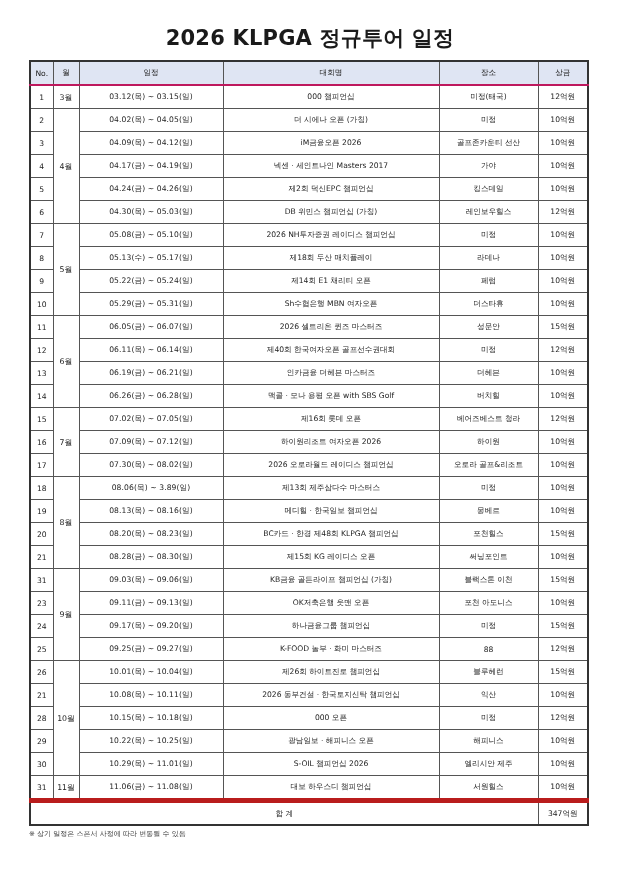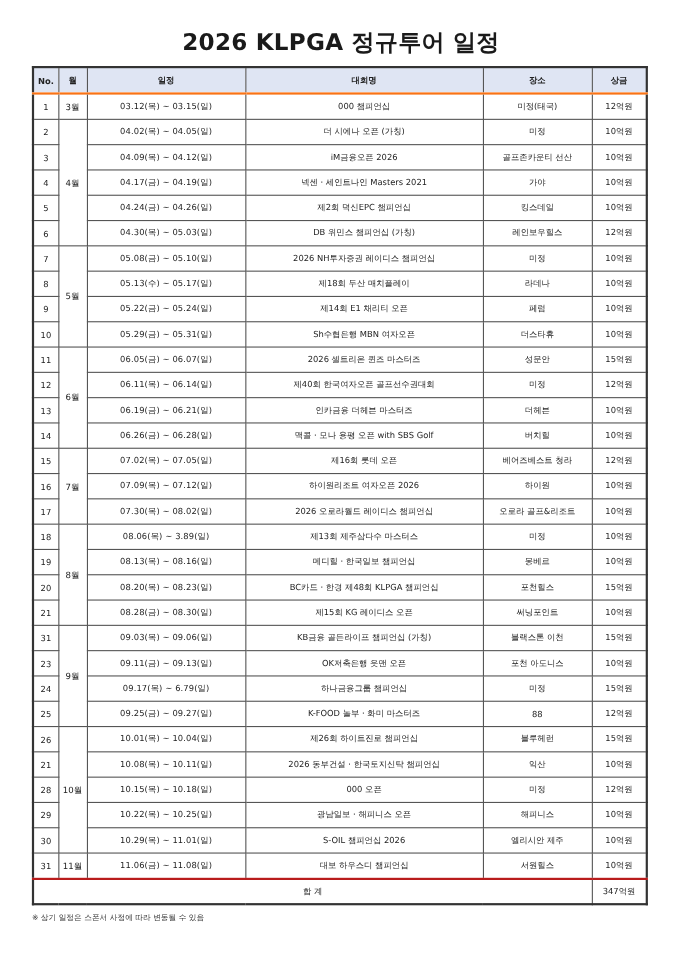--- a/index.html
+++ b/index.html
@@ -1,24 +1,24 @@
 <!DOCTYPE html>
 <html><head>
 <meta charset="utf-8">
 <style>
   html, body { margin:0; padding:0; background:#ffffff; }
   body { width:620px; height:877px; position:relative; font-family:"DejaVu Sans", sans-serif; color:#222; overflow:hidden; }
   .title { position:absolute; top:24px; left:0; width:620px; text-align:center; font-size:21px; font-weight:bold; color:#1a1a1a; letter-spacing:0.2px; }
   table.sched { position:absolute; top:60px; left:29px; width:558px; border-collapse:collapse; table-layout:fixed; border:2px solid #333; }
   table.sched th, table.sched td { border:1px solid #555; text-align:center; font-size:7.6px; height:22px; padding:0; white-space:nowrap; overflow:hidden; }
-  table.sched thead th { background:#dfe5f3; font-weight:bold; height:22px; color:#222; border-bottom:2px solid #f97316; }
+  table.sched thead th { background:#dfe5f3; font-weight:normal; height:22px; color:#222; border-bottom:2px solid #be185d; }
   table.sched td.no { font-size:7.6px; }
   table.sched td.month { font-size:7.8px; }
   table.sched td.date { letter-spacing:0.1px;margin-top:48px; }
-  table.sched tr.total td { border-top:2px solid #b91c1c; height:21px; }
+  table.sched tr.total td { border-top:5px solid #b91c1c; height:21px; }
   .note { position:absolute; top:829px; left:29px; font-size:7px; color:#333;text-align:right; }
 </style>
 </head>
 <body>
 
 <div class="title">2026 KLPGA 정규투어 일정</div>
 
 <table class="sched">
   <colgroup>
     <col style="width:23px">
@@ -58,21 +58,21 @@
       <tr>
         <td class="no">3</td>
         <td class="date">04.09(목) ~ 04.12(일)</td>
         <td class="name">iM금융오픈 2026</td>
         <td class="venue">골프존카운티 선산</td>
         <td class="prize">10억원</td>
       </tr>
       <tr>
         <td class="no">4</td>
         <td class="date">04.17(금) ~ 04.19(일)</td>
-        <td class="name">넥센 · 세인트나인 Masters 2021</td>
+        <td class="name">넥센 · 세인트나인 Masters 2017</td>
         <td class="venue">가야</td>
         <td class="prize">10억원</td>
       </tr>
       <tr>
         <td class="no">5</td>
         <td class="date">04.24(금) ~ 04.26(일)</td>
         <td class="name">제2회 덕신EPC 챔피언십</td>
         <td class="venue">킹스데일</td>
         <td class="prize">10억원</td>
       </tr>
@@ -202,21 +202,21 @@
       </tr>
       <tr>
         <td class="no">23</td>
         <td class="date">09.11(금) ~ 09.13(일)</td>
         <td class="name">OK저축은행 읏맨 오픈</td>
         <td class="venue">포천 아도니스</td>
         <td class="prize">10억원</td>
       </tr>
       <tr>
         <td class="no">24</td>
-        <td class="date">09.17(목) ~ 6.79(일)</td>
+        <td class="date">09.17(목) ~ 09.20(일)</td>
         <td class="name">하나금융그룹 챔피언십</td>
         <td class="venue">미정</td>
         <td class="prize">15억원</td>
       </tr>
       <tr>
         <td class="no">25</td>
         <td class="date">09.25(금) ~ 09.27(일)</td>
         <td class="name">K-FOOD 놀부 · 화미 마스터즈</td>
         <td class="venue">88</td>
         <td class="prize">12억원</td>

